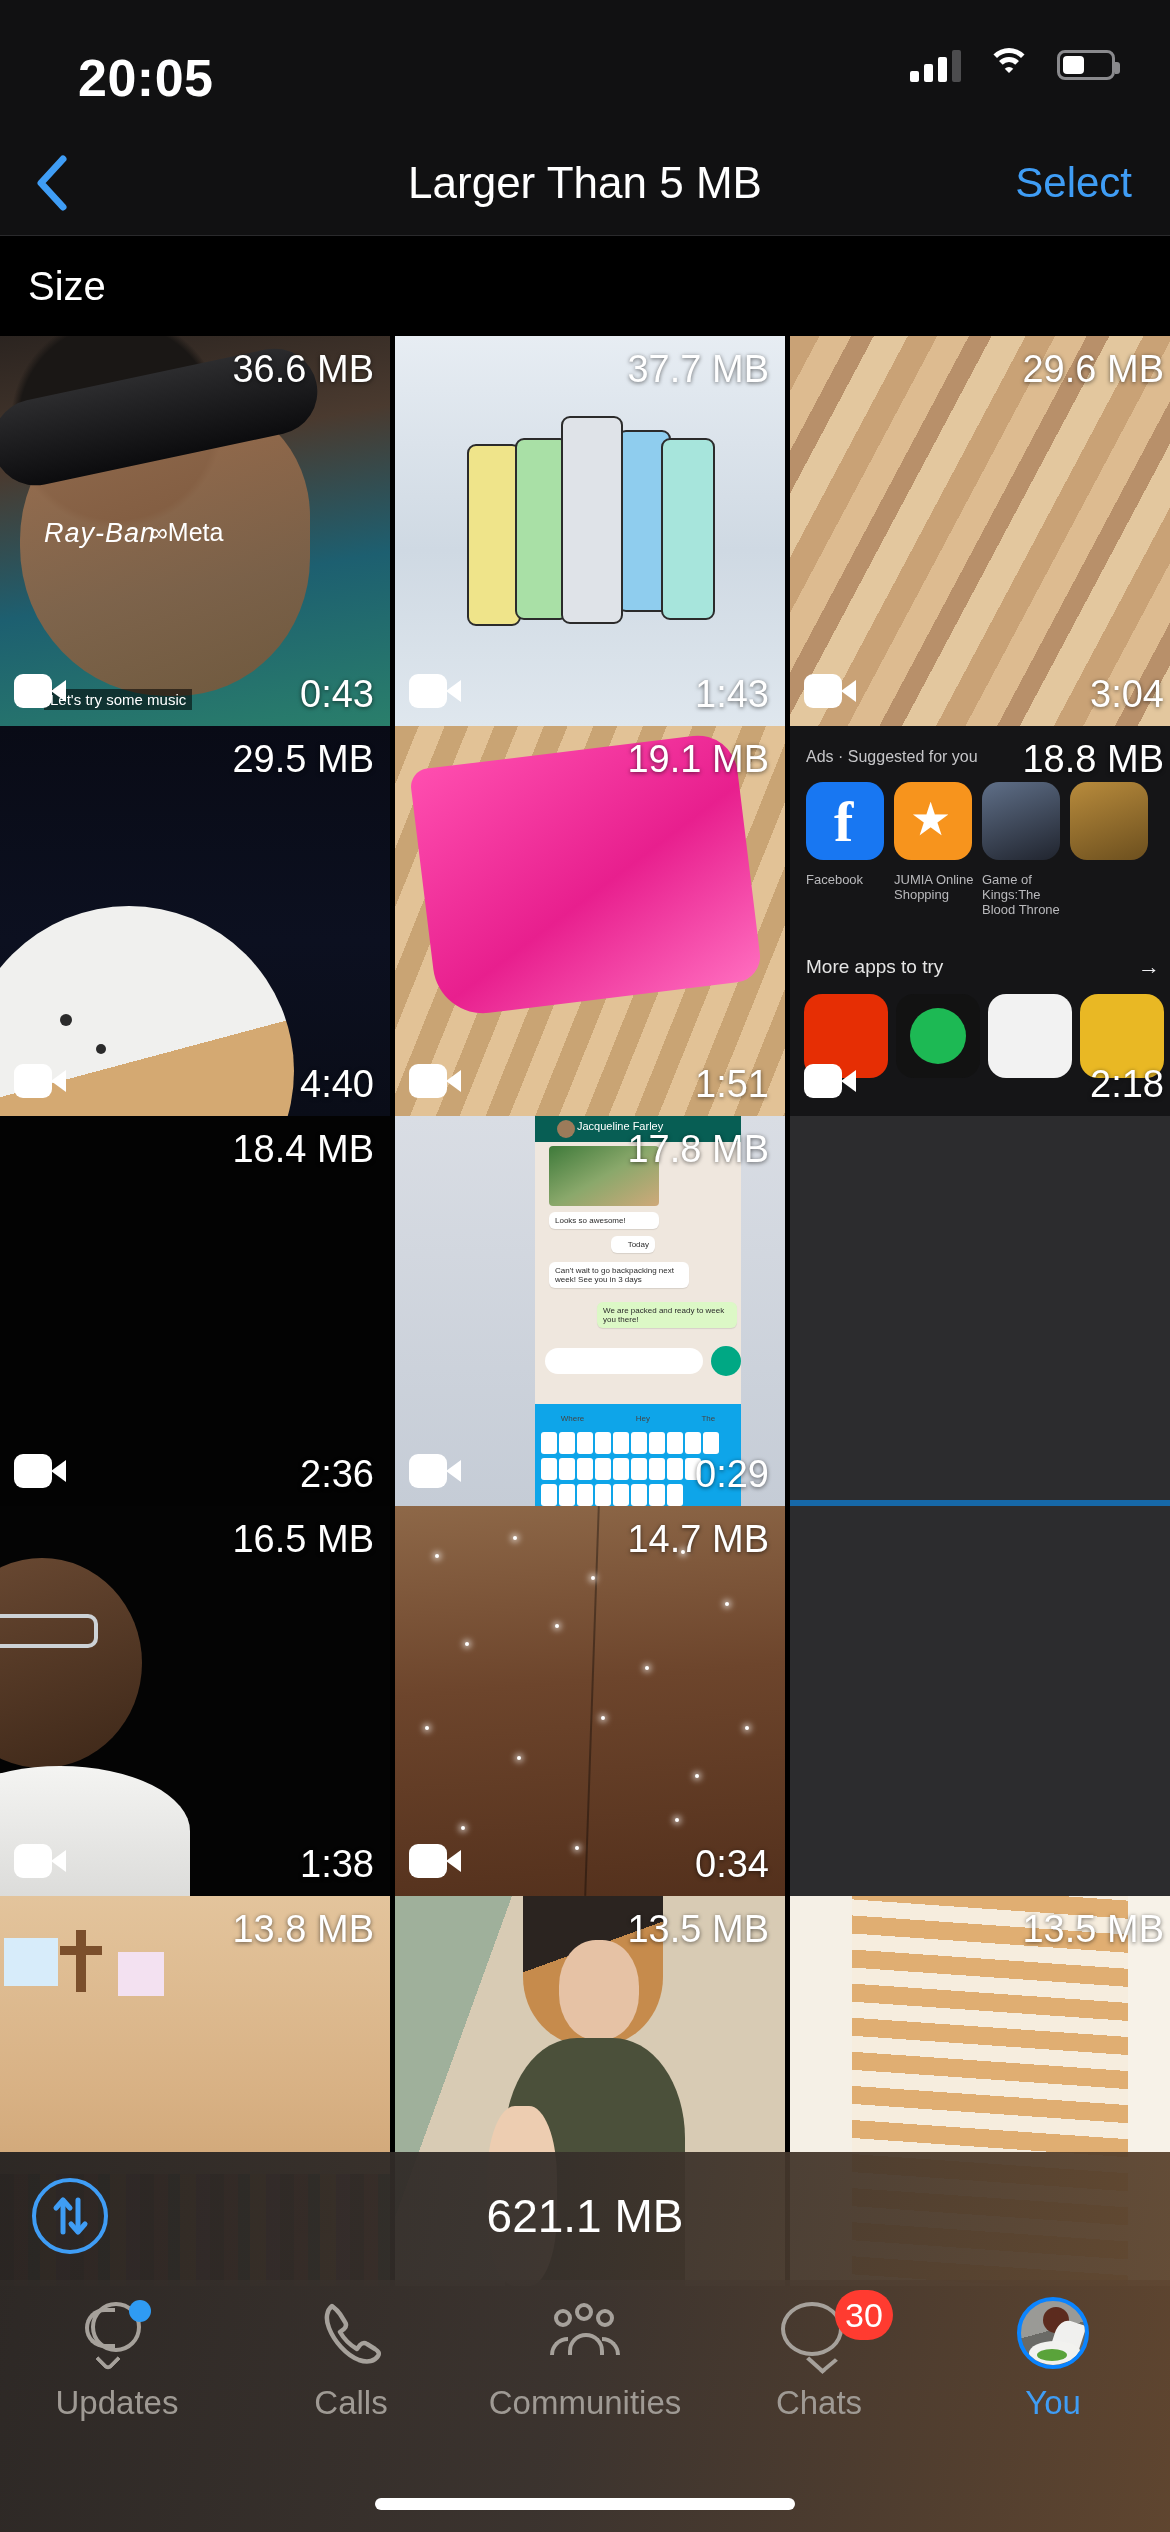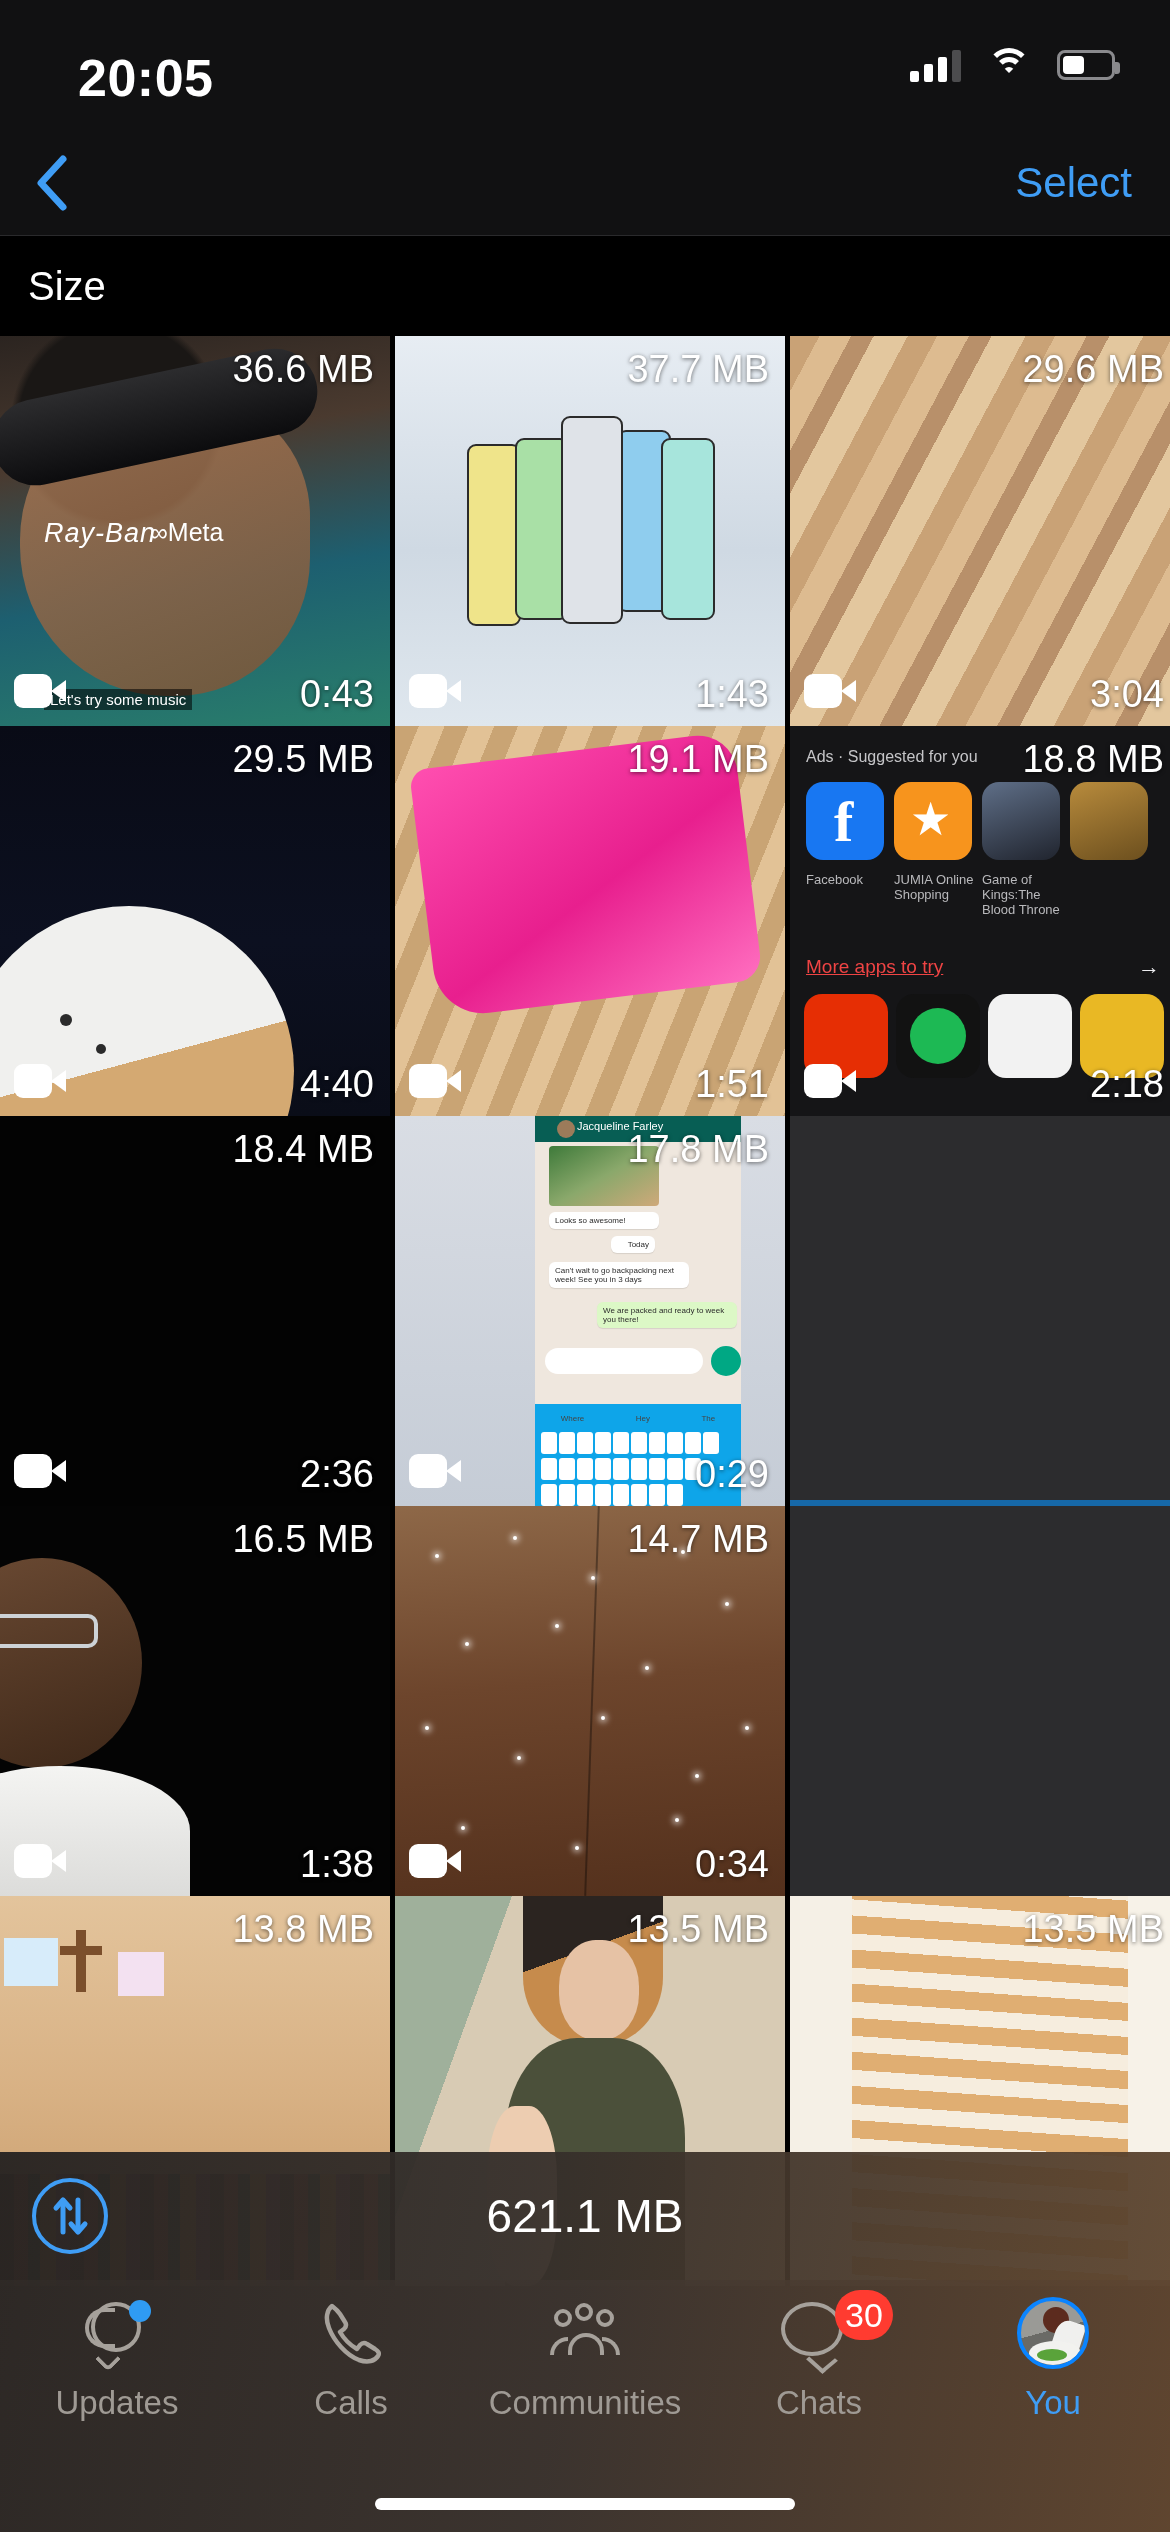--- a/index.html
+++ b/index.html
@@ -147,21 +147,21 @@
   .t-ads .ico{ position:absolute; top:56px; width:78px; height:78px; border-radius:17px; }
   .t-ads .i1{ left:16px; background:#1877f2; }
   .t-ads .i1:after{ content:"f"; position:absolute; left:28px; top:6px; font-size:58px;
      font-weight:700; color:#fff; font-family:"Liberation Serif",serif; }
   .t-ads .i2{ left:104px; background:#f7941d; }
   .t-ads .i2:after{ content:"★"; position:absolute; left:16px; top:10px; font-size:46px; color:#fff; }
   .t-ads .i3{ left:192px; background:linear-gradient(160deg,#5f6f88,#20242e); }
   .t-ads .i4{ left:280px; background:linear-gradient(160deg,#b88b3c,#6c4f1e); }
   .t-ads .lb{ position:absolute; top:146px; font-size:13px; color:#b9b9bc; width:80px; }
   .t-ads .l1{ left:16px; } .t-ads .l2{ left:104px; } .t-ads .l3{ left:192px; }
-  .t-ads .more{ position:absolute; left:16px; top:230px; font-size:19px; color:#ef4444;text-decoration:underline; }
+  .t-ads .more{ position:absolute; left:16px; top:230px; font-size:19px; color:#e5e5e5; }
   .t-ads .arrow{ position:absolute; right:20px; top:228px; font-size:22px; color:#ededf0; }
   .t-ads .ico2{ position:absolute; top:268px; width:84px; height:84px; border-radius:18px; }
   .t-ads .j1{ left:14px; background:#e62e04; }
   .t-ads .j2{ left:106px; background:#121212; }
   .t-ads .j2:after{ content:""; position:absolute; left:14px; top:14px; width:56px; height:56px;
      border-radius:50%; background:#1db954; }
   .t-ads .j3{ left:198px; background:#f2f2f2; }
   .t-ads .j4{ left:290px; background:#e9b824; }
 
   .t-black{ background:#030303; }
@@ -349,20 +349,21 @@
     </div>
   </div>
 </div>
 
 <div class="nav">
   <div class="nav-back">
     <svg width="34" height="60" viewBox="0 0 34 60">
       <polyline points="28,6 6,30 28,54" fill="none" stroke="#3f9df5" stroke-width="7" stroke-linecap="round" stroke-linejoin="round"></polyline>
     </svg>
   </div>
+  <div class="nav-title">Larger Than 5 MB</div>
   <div class="nav-select">Select</div>
 </div>
 <div class="nav-sep"></div>
 
 <div class="section-head">
   <span class="lbl">Size</span>
 </div>
 
 <div class="grid">
 

